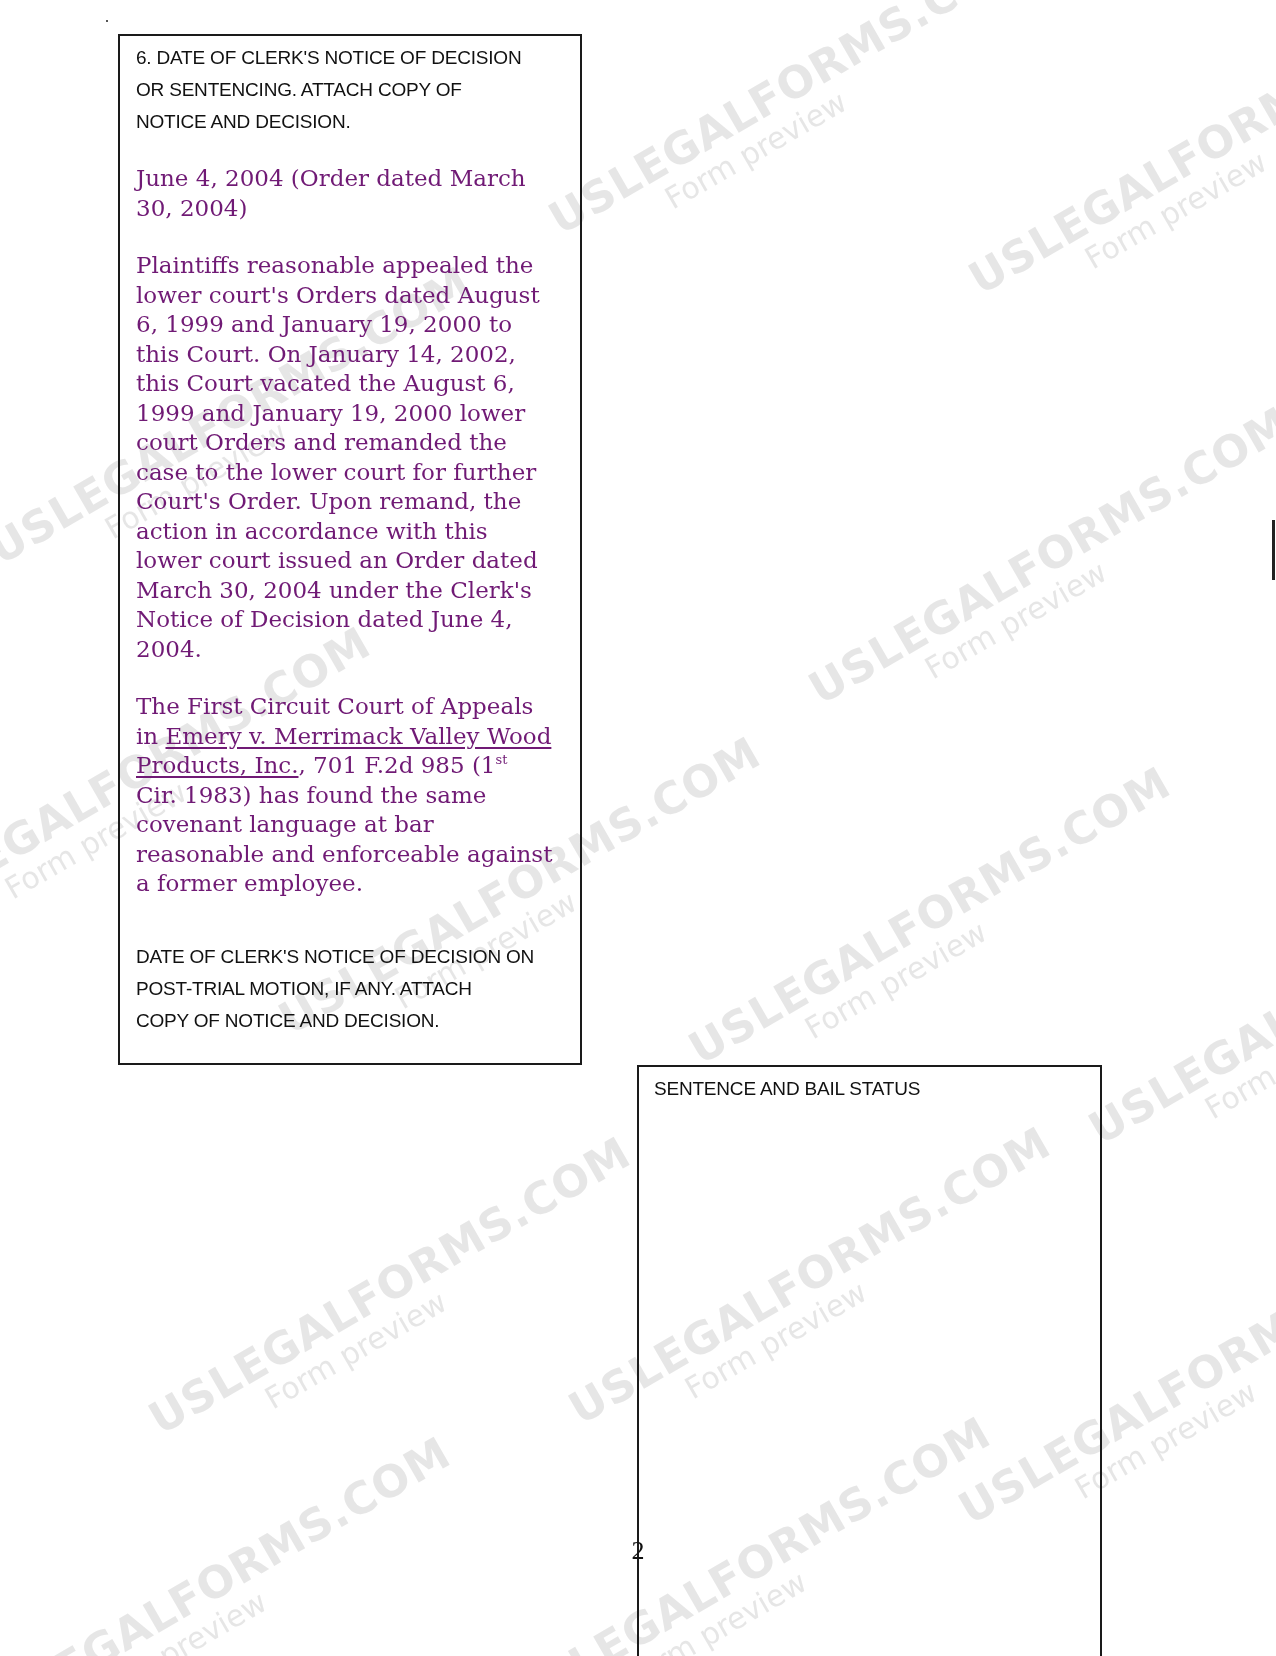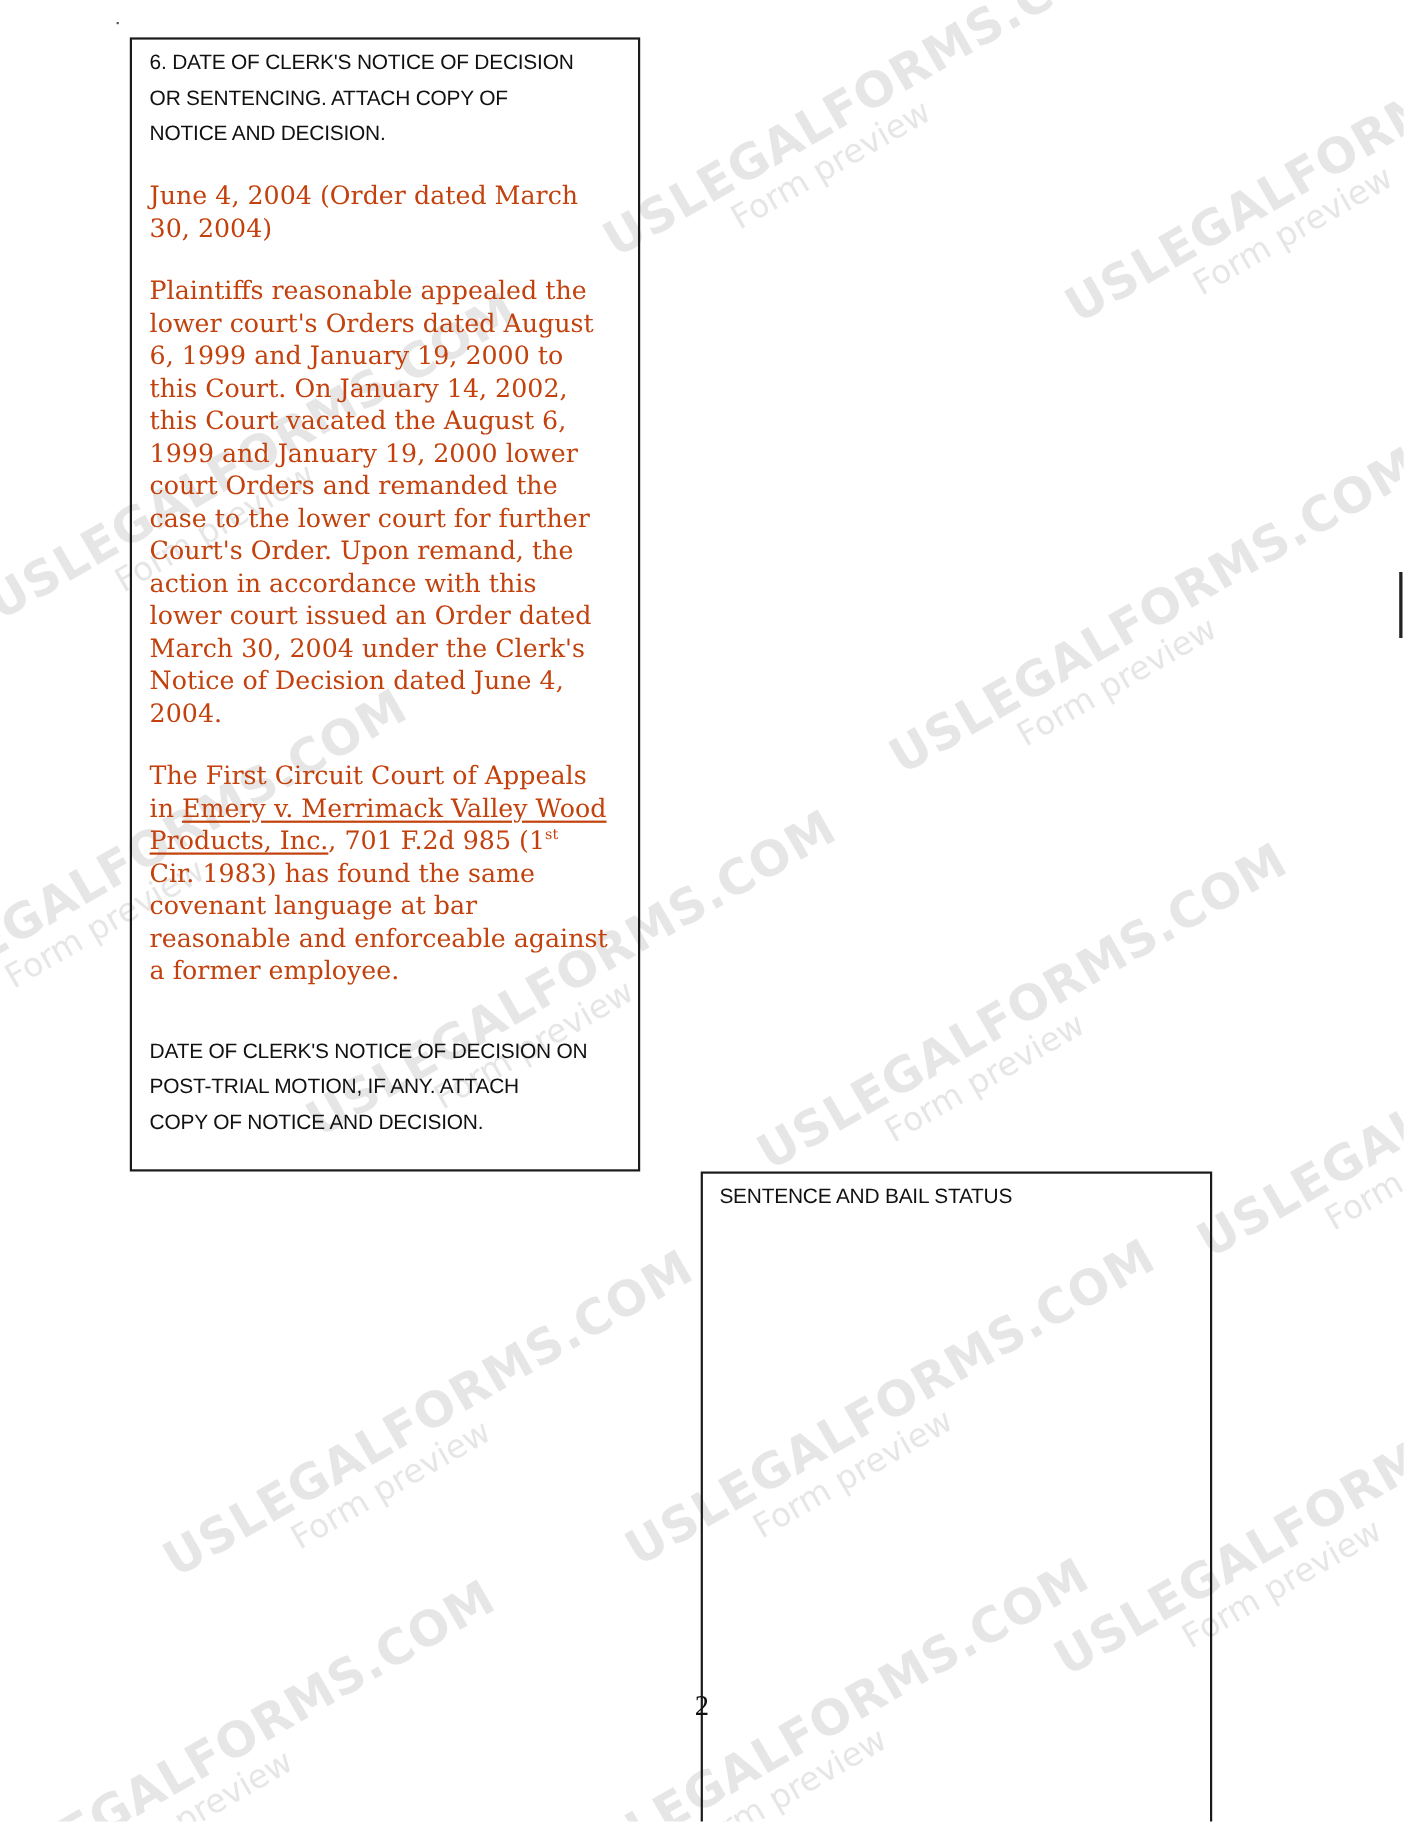--- a/index.html
+++ b/index.html
@@ -21,21 +21,21 @@
     font-size: 19px;
     line-height: 32px;
     letter-spacing: -0.2px;
     text-transform: uppercase;
     color: #111;
   }
   .serif {
     font-family: "DejaVu Serif", "Liberation Serif", serif;
     font-size: 23px;
     line-height: 29.5px;
-    color: #c2410c;
+    color: #701a75;
   }
   p { margin: 0; }
   u { text-decoration: underline; text-underline-offset: 3px; }
   sup { font-size: 13px; line-height: 0; vertical-align: 9px; }
 
   #box6 { left: 118px; top: 34px; width: 464px; height: 1031px; padding: 6px 12px 0 16px; }
   #box7 { left: 637px; top: 34px; width: 465px; height: 1031px; padding: 6px 12px 0 15px; }
 
   .gap-a { height: 26px; }
   .gap-c { height: 28px; }

